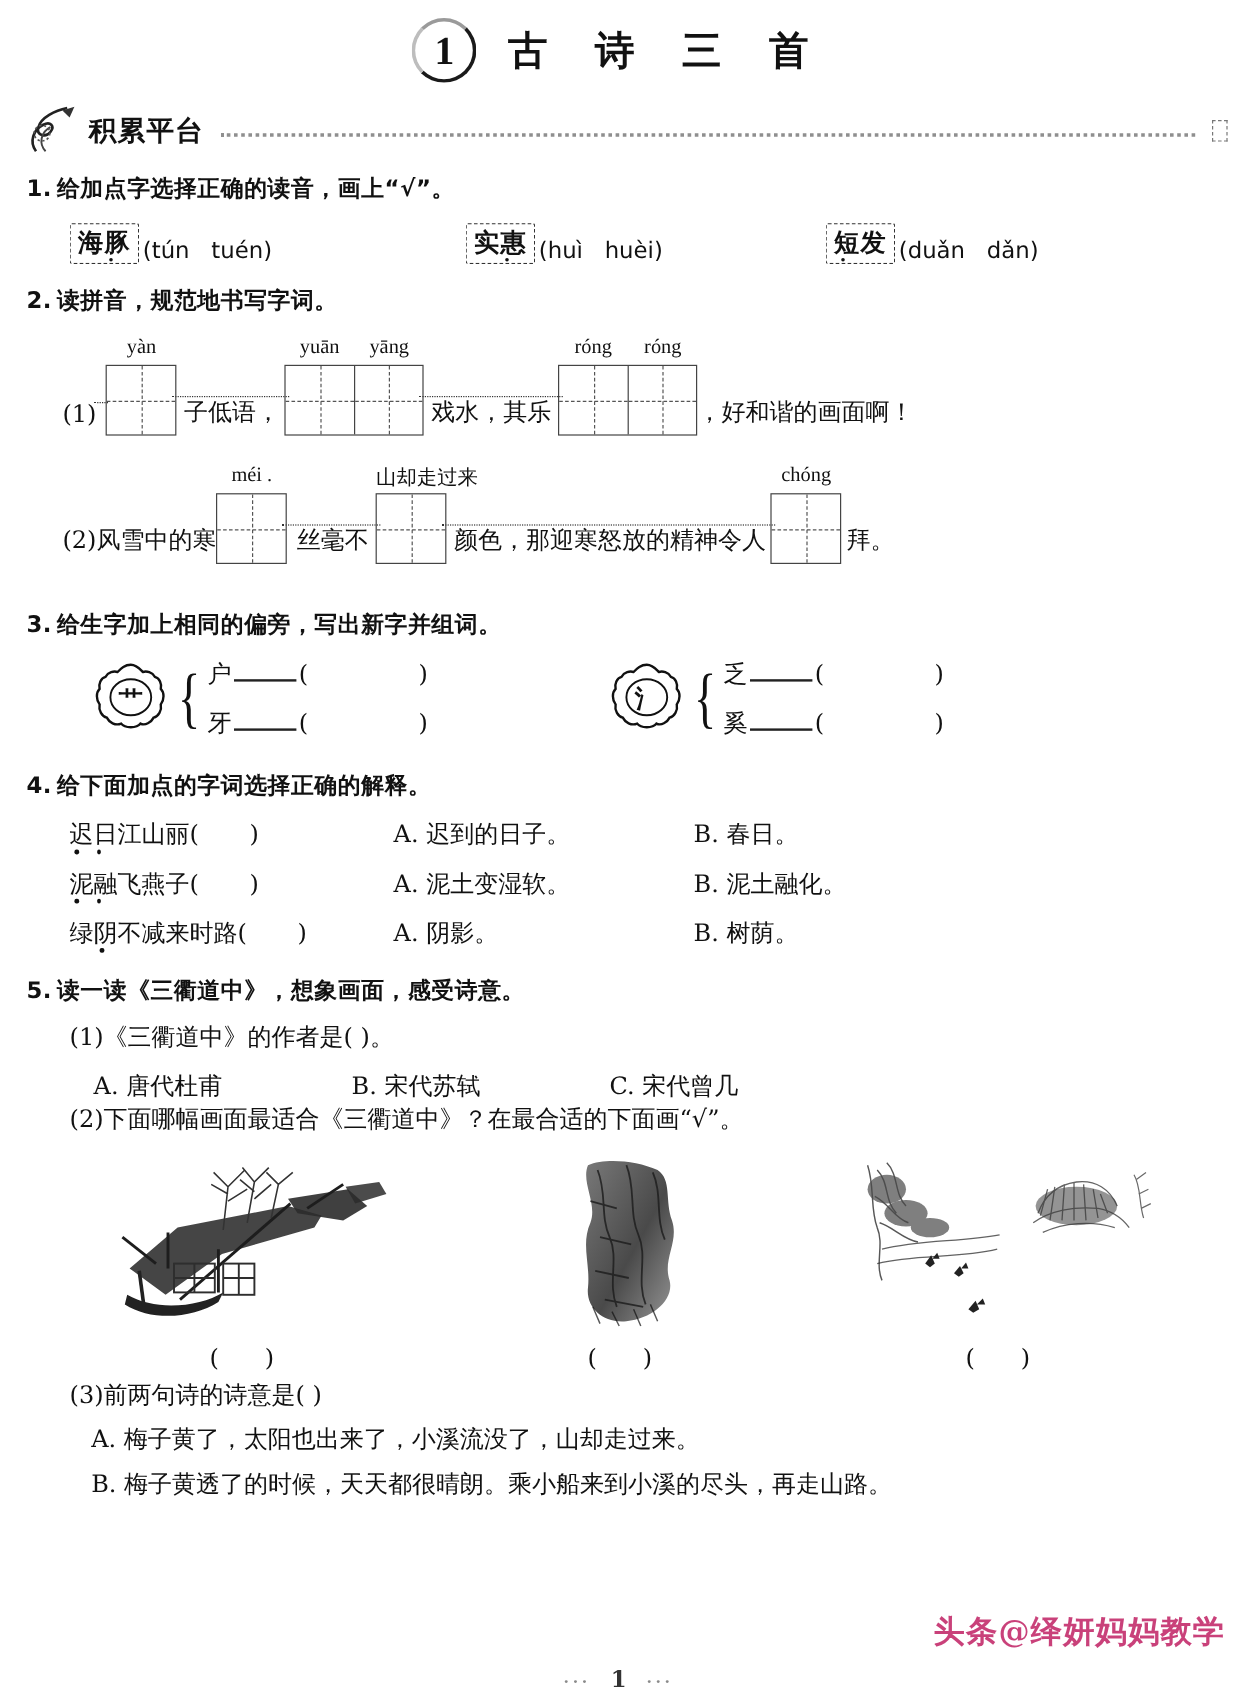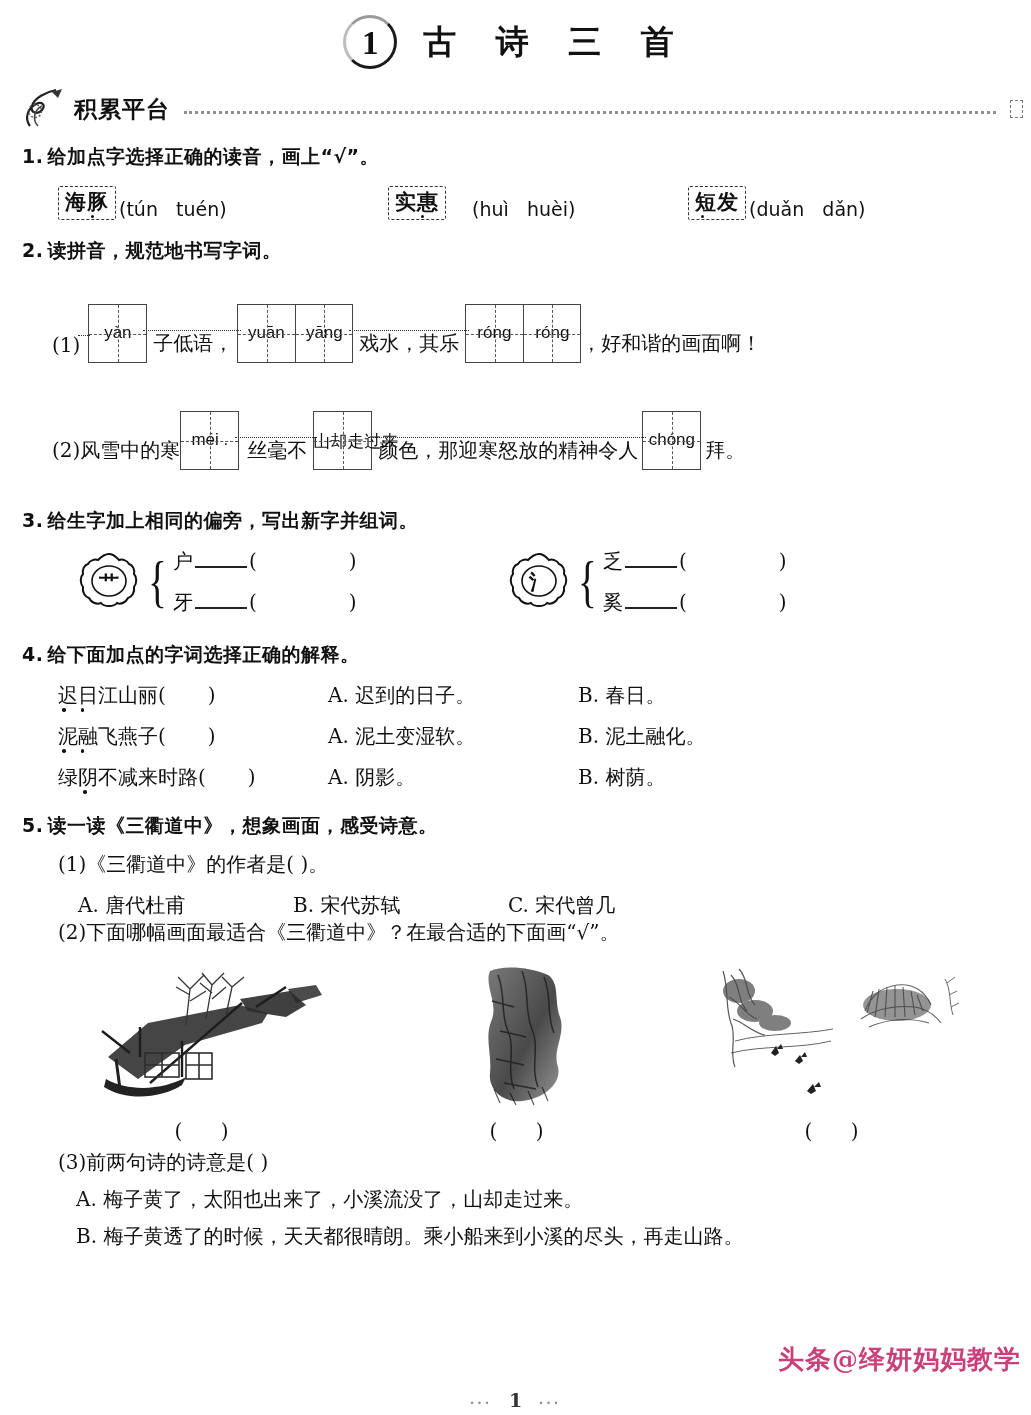--- a/index.html
+++ b/index.html
@@ -162,25 +162,24 @@
     left: -4px; right: -4px;
     bottom: 32px;
     border-top: 1.5px dotted #333;
     z-index: -1;
   }
   .gridwrap { position: relative; }
   .gridwrap .py {
     position: absolute;
     top: -25px; left: 0; right: 0;
     text-align: center;
-    font-family: Liberation Sans, sans-serif;
+    font-family: Liberation Serif, serif;
     font-size: 17px;
     white-space: nowrap;
     display: flex;
-    margin-top: 44px;
   }
   .gridwrap .py span { flex: 1 1 0; text-align: center; }
   .grid {
     display: flex;
     border: 1.4px solid #444;
   }
   .cell {
     width: 57px; height: 57px;
     position: relative;
   }
@@ -376,21 +375,21 @@
   <div class="q1-row">
 
     <div class="q1-item" style="width:330px;">
       <span class="dash-box">
         <span class="w">海豚</span>
         <i class="dot-under" style="left:32px;"></i>
       </span>
       <span class="pinyin-opts">(tún   tuén)</span>
     </div>
 
-    <div class="q1-item" style="width:300px;gap:23px;">
+    <div class="q1-item" style="width:300px;">
       <span class="dash-box">
         <span class="w">实惠</span>
         <i class="dot-under" style="left:32px;"></i>
       </span>
       <span class="pinyin-opts">(huì   huèi)</span>
     </div>
 
     <div class="q1-item">
       <span class="dash-box">
         <span class="w">短发</span>

